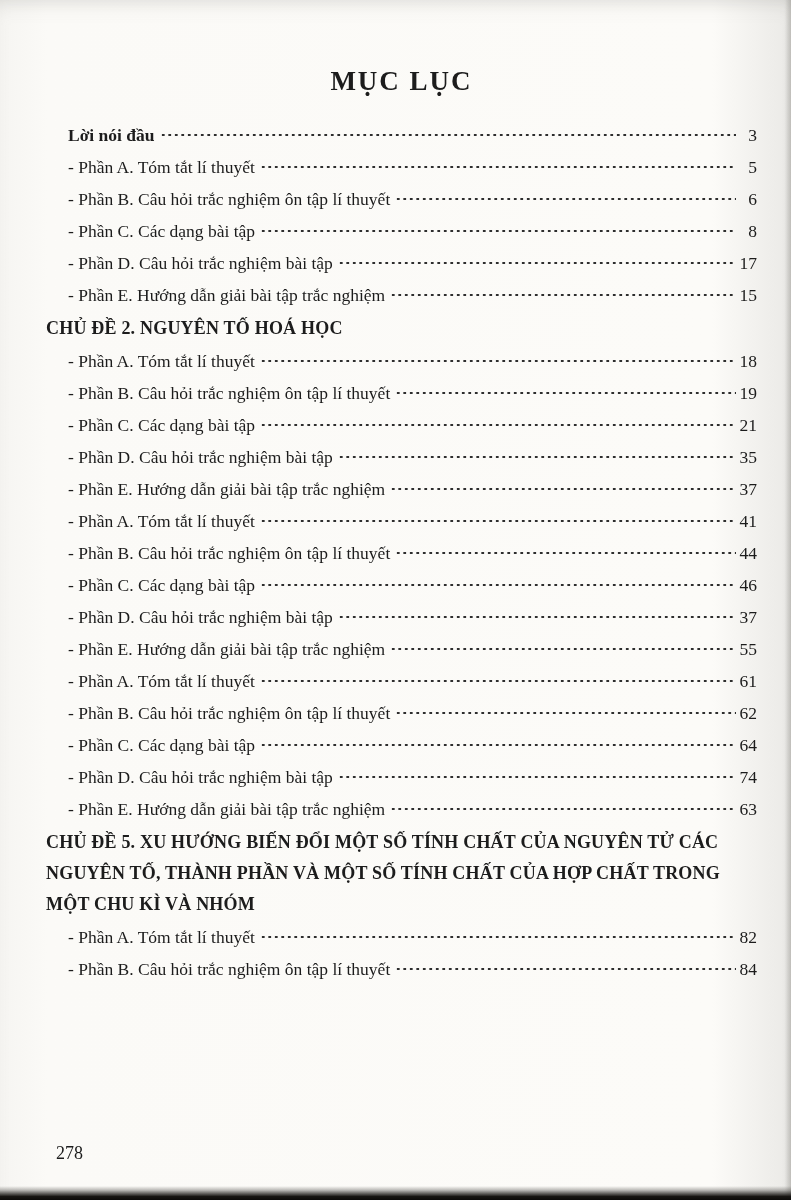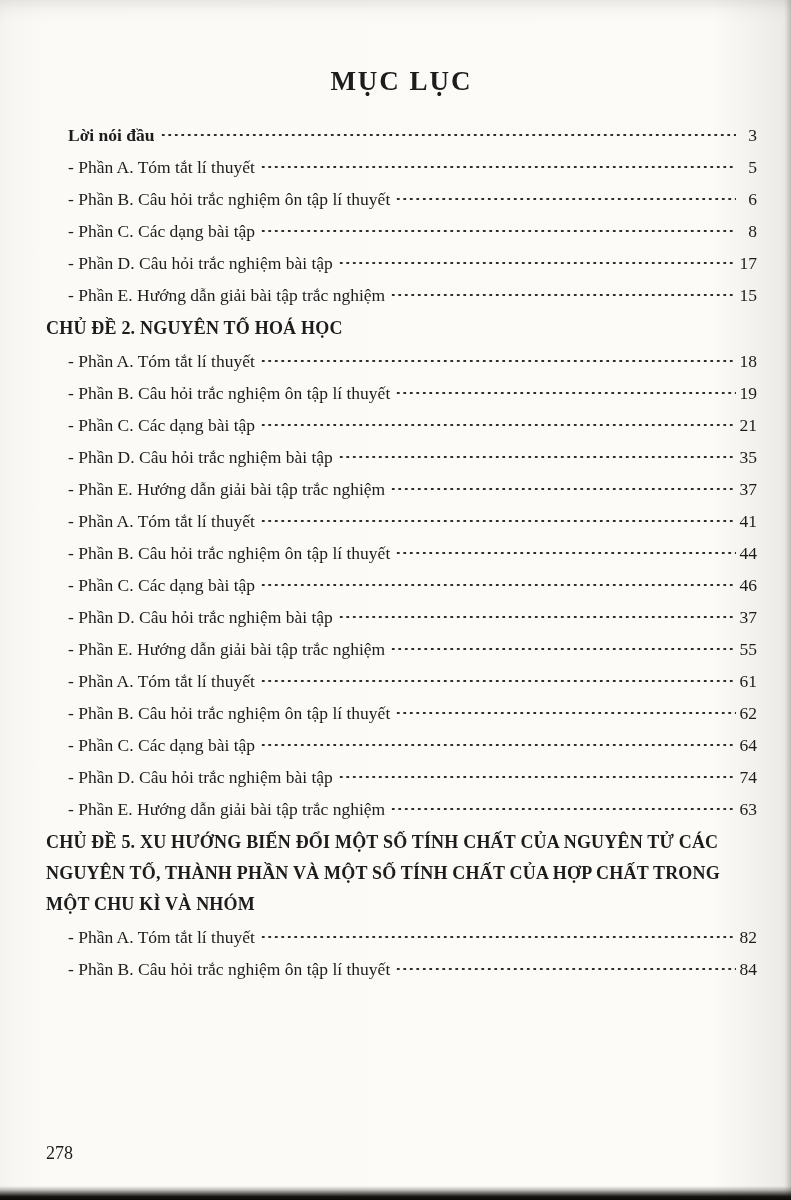--- a/index.html
+++ b/index.html
@@ -55,21 +55,21 @@
   }
   .chapter-heading {
     font-size: 18px;
     font-weight: bold;
     line-height: 31px;
     padding: 2px 0 1px 0;
     letter-spacing: 0.2px;
   }
   .page-number {
     position: absolute;
-    left: 46px;
+    left: 56px;
     bottom: 36px;
     font-size: 18px;
   }
   .scan-edge-bottom {
     position: absolute;
     left: 0;
     bottom: 0;
     width: 100%;
     height: 14px;
     background: linear-gradient(to bottom, rgba(60,58,54,0) 0%, rgba(60,58,54,0.35) 30%, #171512 75%, #0b0a08 100%);

